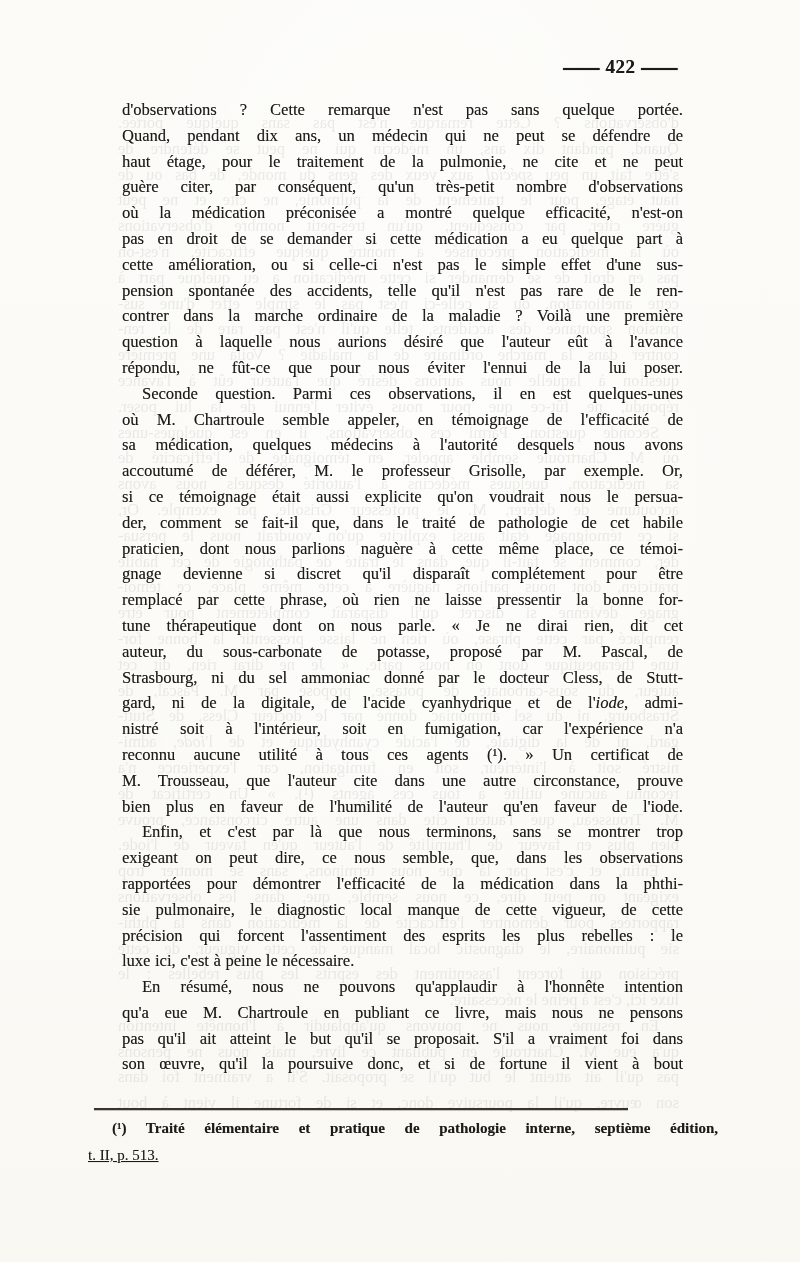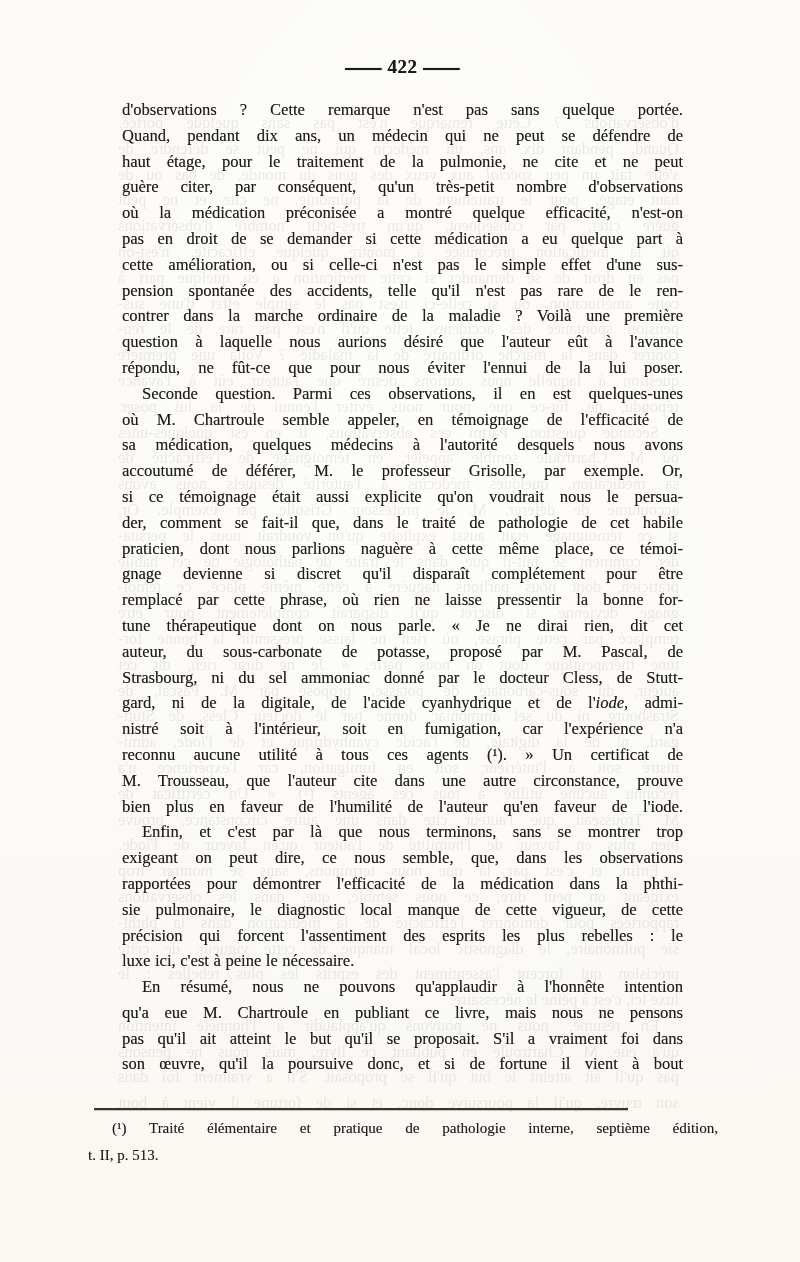--- a/index.html
+++ b/index.html
@@ -35,21 +35,21 @@
     font-size: 16.5px;
     line-height: 25.8px;
     pointer-events: none;
     user-select: none;
   }
   .pagehead {
     position: absolute;
     top: 56px;
     left: 122px;
     width: 561px;
-    text-align: center;
+    text-align: right;
     font-size: 19px;
     font-weight: 700;
     letter-spacing: 0.5px;
     text-shadow: 0 0 0.6px rgba(25,22,18,0.8);
   }
   .pagehead .dash {
     display: inline-block;
     transform: scaleX(1.9) scaleY(1.4);
     margin: 0 14px;
   }
@@ -83,22 +83,22 @@
   .footnote {
     position: absolute;
     left: 88px;
     top: 1115px;
     width: 630px;
     font-size: 15px;
     line-height: 27px;
     text-shadow: 0.2px 0.2px 0.5px rgba(25,22,18,0.4);
   }
   .fn-line { text-align: justify; }
-  .fn-line.fn-first { text-indent: 24px; text-align-last: justify; }
-  .fn-line.fn-last { text-align-last: left; }
+  .fn-line.fn-first { text-indent: 24px; text-align-last: justify; font-weight: bold; }
+  .fn-line.fn-last { text-align-last: left; text-decoration: underline; }
 </style>
 </head>
 <body>
 
 <div class="page">
 
   <div class="bleed" id="bleed" aria-hidden="true">
       <div>
         <div class="line">d'observations ? Cette remarque n'est pas sans quelque portée.</div>
         <div class="line">Quand, pendant dix ans, un médecin qui ne peut se défendre de</div>

